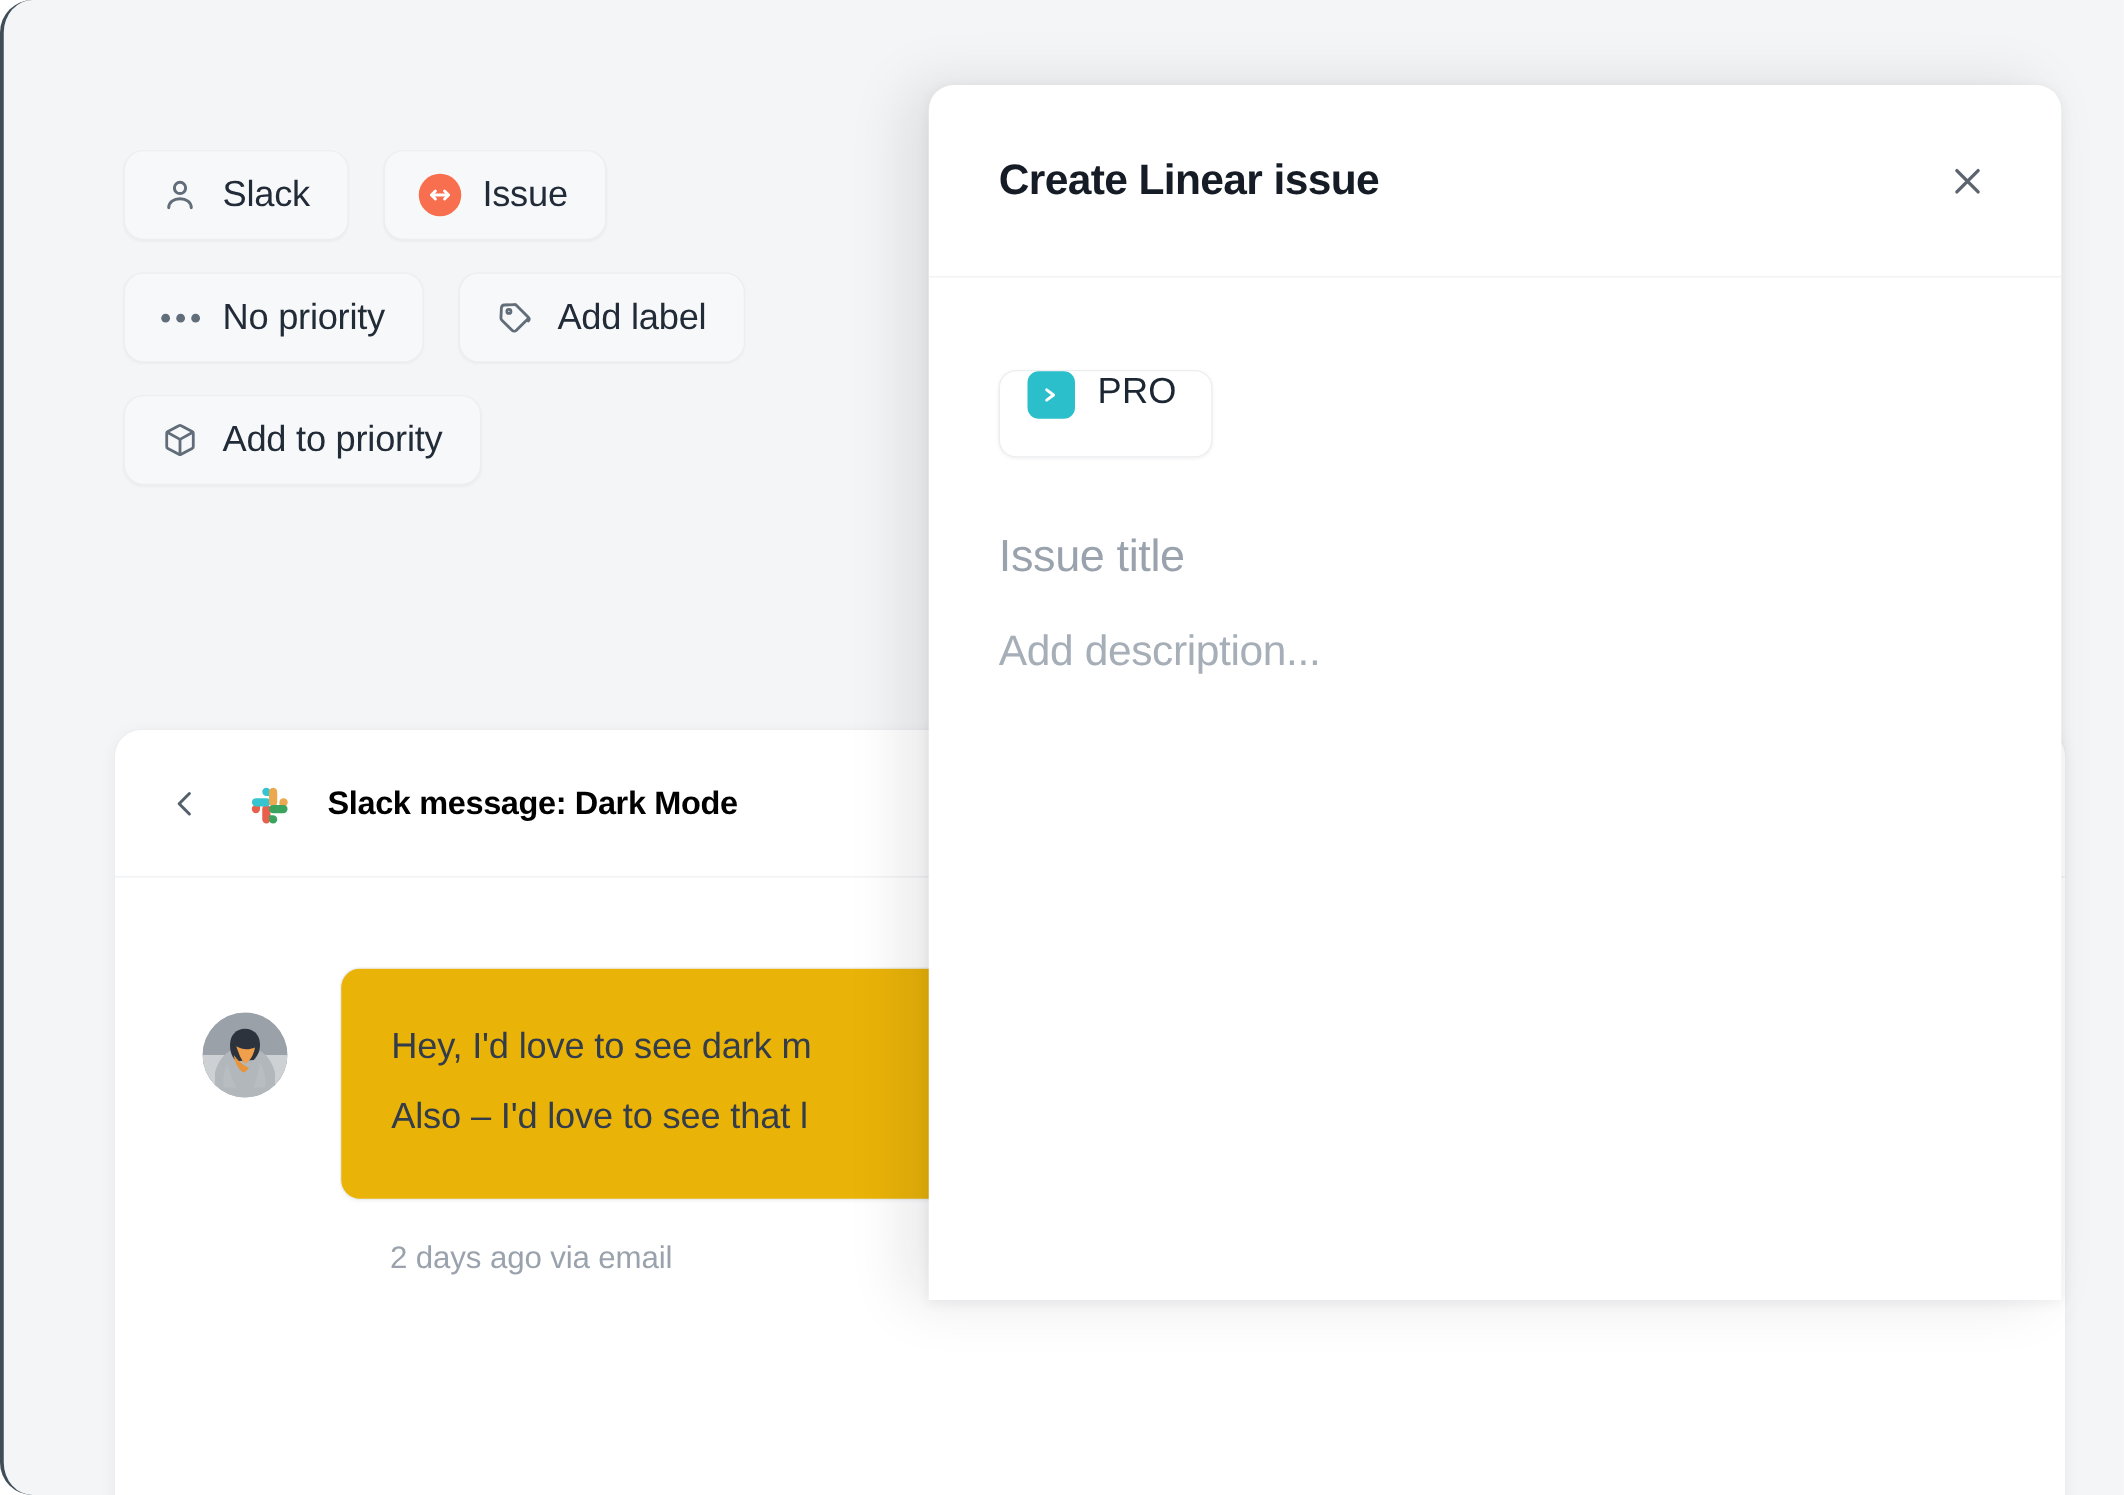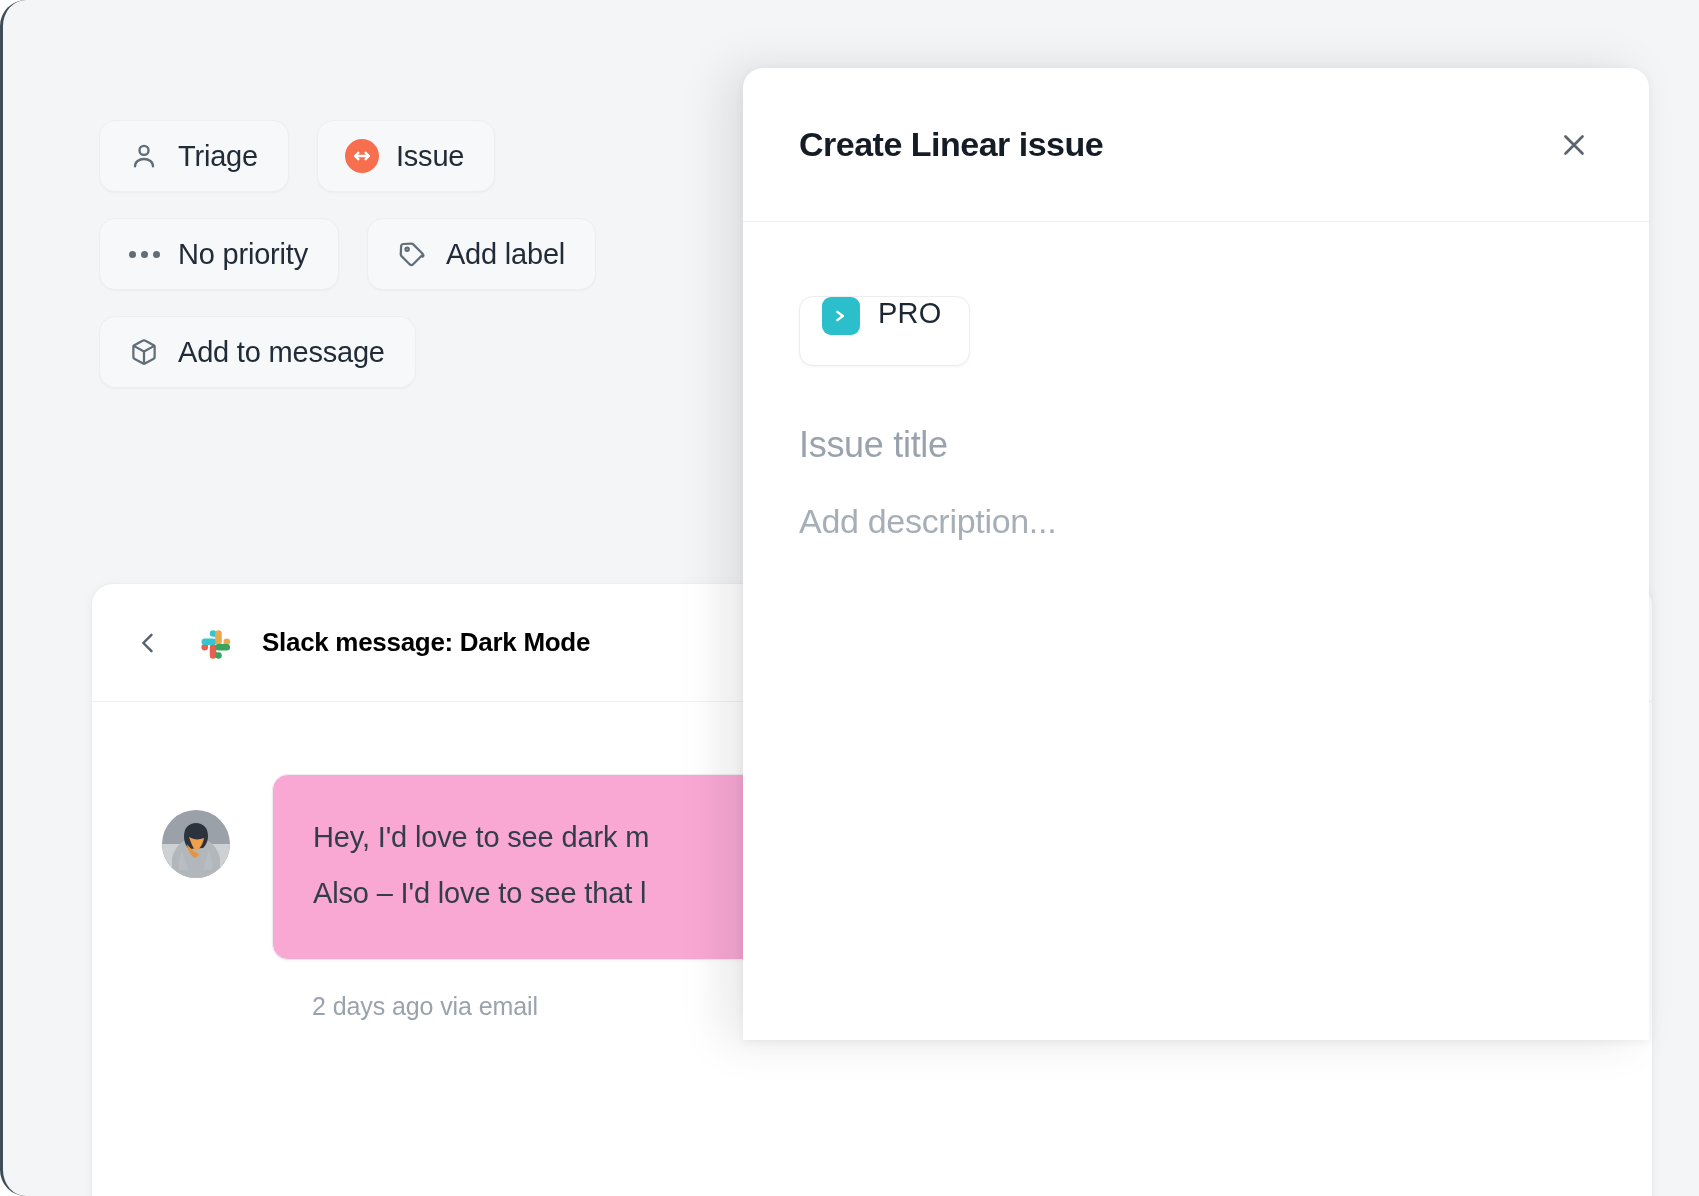--- a/index.html
+++ b/index.html
@@ -130,21 +130,21 @@
     border-radius: 50%;
     overflow: hidden;
     margin-top: 36px;
     background: #b9bec4;
     position: relative;
   }
   #avatar svg { display: block; }
 
   #msg-col { flex: 1; }
   #msg-bubble {
-    background: #f9a8d4;
+    background: #eab308;
     border: 1.5px solid #eceef0;
     border-radius: 16px;
     box-shadow: 0 1px 3px rgba(16,24,40,0.04);
     padding: 34px 40px 38px 40px;
     width: 900px;
     box-sizing: border-box;
   }
   .msg-line {
     font-size: 29px;
     line-height: 56px;
@@ -245,21 +245,21 @@
   <div id="action-rows">
 
     <div class="action-row">
       <div class="chip">
         <span class="chip-icon">
           <svg width="30" height="30" viewBox="0 0 24 24" fill="none" stroke="currentColor" stroke-width="1.9" stroke-linecap="round" stroke-linejoin="round">
             <circle cx="12" cy="7.5" r="3.6"></circle>
             <path d="M4.8 20.2c0-3.6 3.2-5.8 7.2-5.8s7.2 2.2 7.2 5.8"></path>
           </svg>
         </span>
-        <span class="chip-label">Triage</span>
+        <span class="chip-label">Slack</span>
       </div>
 
       <div class="chip">
         <span class="chip-icon">
           <span class="triage-badge">
             <svg width="22" height="22" viewBox="0 0 24 24" fill="none" stroke="#ffffff" stroke-width="2.6" stroke-linecap="round" stroke-linejoin="round">
               <path d="M8 8.5 4.5 12 8 15.5"></path>
               <path d="M16 8.5 19.5 12 16 15.5"></path>
               <path d="M5 12h14"></path>
             </svg>
@@ -294,21 +294,21 @@
 
     <div class="action-row">
       <div class="chip">
         <span class="chip-icon">
           <svg width="30" height="30" viewBox="0 0 24 24" fill="none" stroke="currentColor" stroke-width="1.8" stroke-linecap="round" stroke-linejoin="round">
             <path d="M20.5 7.8v8.4a1.4 1.4 0 0 1-.75 1.25l-7 3.7a1.5 1.5 0 0 1-1.5 0l-7-3.7A1.4 1.4 0 0 1 3.5 16.2V7.8a1.4 1.4 0 0 1 .75-1.25l7-3.7a1.5 1.5 0 0 1 1.5 0l7 3.7A1.4 1.4 0 0 1 20.5 7.8z"></path>
             <path d="M3.8 7.1 12 11.6l8.2-4.5"></path>
             <path d="M12 11.6V21"></path>
           </svg>
         </span>
-        <span class="chip-label">Add to message</span>
+        <span class="chip-label">Add to priority</span>
       </div>
     </div>
 
   </div>
 
   <div id="slack-card">
 
     <div id="slack-header">
       <span id="slack-back">
         <svg width="28" height="28" viewBox="0 0 24 24" fill="none" stroke="currentColor" stroke-width="2.1" stroke-linecap="round" stroke-linejoin="round">

